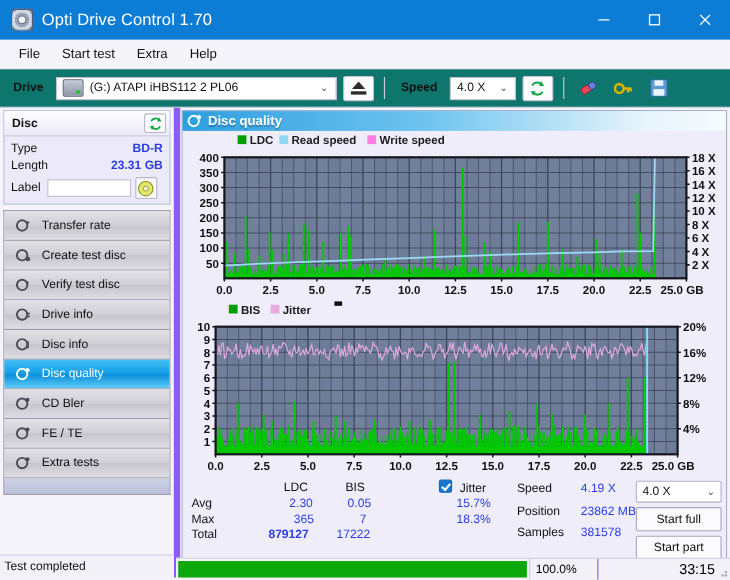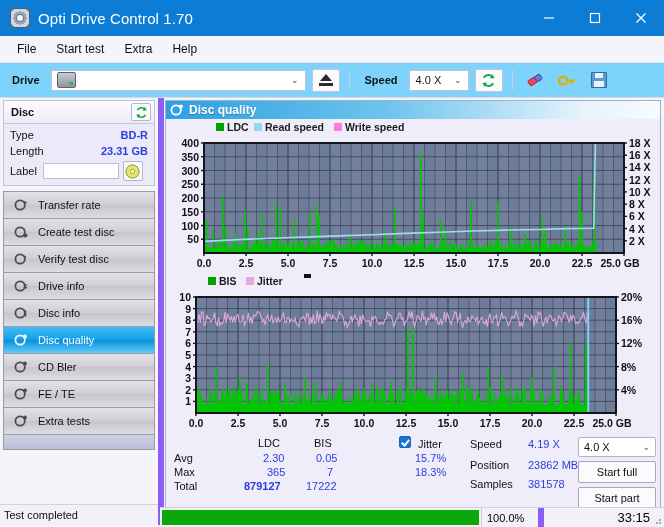--- a/index.html
+++ b/index.html
@@ -44,21 +44,21 @@
   
   .menubar{
     height:26px;background:#f5f4fb;display:flex;align-items:center;
     padding-left:8px;border-bottom:1px solid #e3e1ef;
   }
   .menuitem{
     font-size:12px;color:#111;padding:3px 9px;margin-right:2px;
   }
   
   .toolbar{
-    height:34px;background:#7dd3fc;display:flex;align-items:center;
+    height:34px;background:#0f766e;display:flex;align-items:center;
     padding:0 6px;gap:6px;border-bottom:1px solid #d9d6e8;
   }
   .tb-label{font-size:11px;font-weight:bold;color:#111;margin:0 5px 0 6px;}
   .combo{
     height:21px;background:#ffffff;border:1px solid #c3c0d2;
     display:flex;align-items:center;font-size:11px;color:#111;
     position:relative;box-sizing:border-box;
   }
   .combo .arrow{
     margin-left:auto;margin-right:6px;color:#4a4a55;font-size:9px;
@@ -200,21 +200,21 @@
     display:flex;align-items:stretch;background:#f2f1f8;
     border-top:1px solid #cfccdd;box-sizing:border-box;
   }
   .progress-cell{
     flex:1;border-right:1px solid #cfccdd;padding:2px;box-sizing:border-box;
     background:#f2f1f8;position:relative;
   }
   .progress-fill{height:100%;background:#0aa80a;width:100%;}
   .pct-cell{
     width:62px;display:flex;align-items:center;padding-left:5px;font-size:11px;
-    border-right:6px solid #8b5cf6;box-sizing:border-box;
+    border-right:1px solid #8b5cf6;box-sizing:border-box;
   }
   .time-cell{
     width:120px;display:flex;align-items:center;justify-content:flex-end;
     padding-right:14px;font-size:13px;box-sizing:border-box;text-align:center;
   }
   .grip{position:absolute;right:2px;bottom:2px;width:10px;height:10px;}
 </style>
 </head>
 <body>
 
@@ -247,20 +247,21 @@
     <div class="menuitem">File</div>
     <div class="menuitem">Start test</div>
     <div class="menuitem">Extra</div>
     <div class="menuitem">Help</div>
   </div>
 
   <div class="toolbar">
     <div class="tb-label">Drive</div>
     <div class="combo drive-combo">
       <div class="dicon"></div>
+      <span class="dtext">(G:)  ATAPI iHBS112  2 PL06</span>
       <span class="arrow">⌄</span>
     </div>
     <div class="tbbtn">
       <span class="eject-ico"></span>
     </div>
     <div class="sep"></div>
     <div class="tb-label">Speed</div>
     <div class="combo speed-combo">
       <span>4.0 X</span>
       <span class="arrow">⌄</span>

